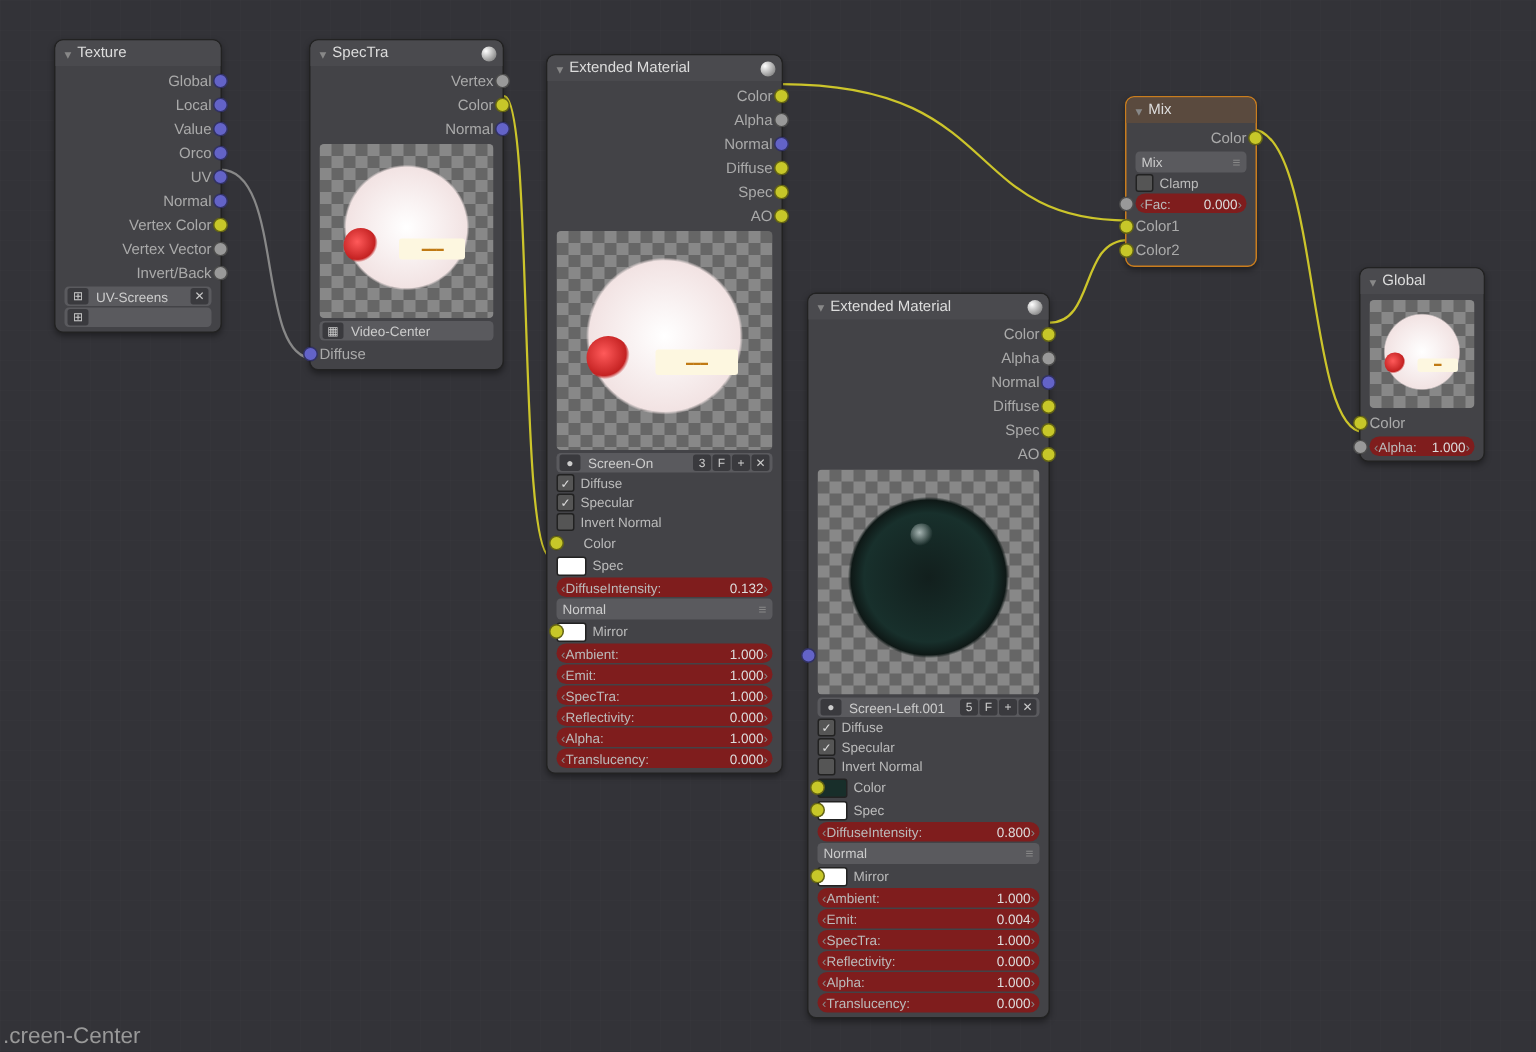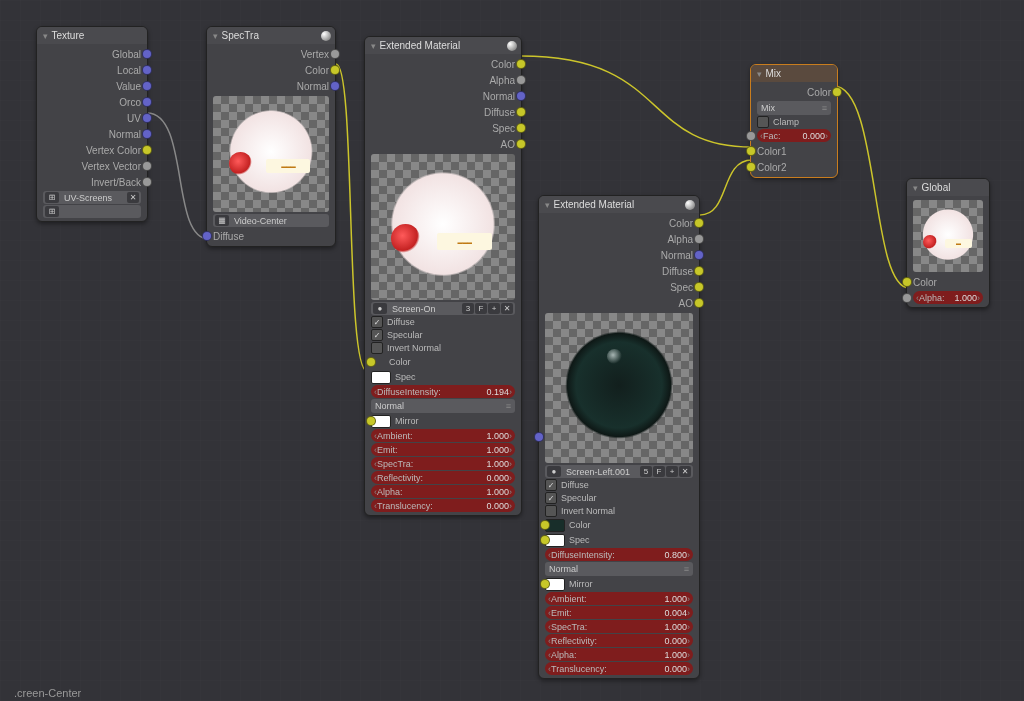--- a/index.html
+++ b/index.html
@@ -36,21 +36,21 @@
   .cb.on::after{content:"✓"}
   .swatchrow{margin:1px 6px;display:flex;align-items:center;gap:4px;font-size:9px;color:#bbb;position:relative;height:14px}
   .swatch{width:18px;height:11px;border-radius:2px;border:1px solid #222}
   .dragfield{margin:1px 6px;background:#7f1d1d;border-radius:8px;display:flex;align-items:center;justify-content:space-between;height:13px;padding:0 6px;font-size:9px;color:#ccc}
   .dragfield::before,.dragfield::after{content:"‹";color:#888;position:absolute}
   .dragfield{position:relative}
   .dragfield::before{left:3px}
   .dragfield::after{content:"›";right:3px}
   .wideselect{margin:1px 6px;background:#5a5a5e;border-radius:3px;height:14px;display:flex;align-items:center;padding:0 4px;font-size:9px;color:#ccc;justify-content:space-between}
   .wideselect::after{content:"≡";font-size:9px;color:#888}
-  .bottom-status{position:absolute;bottom:0;left:12px;color:#999;font-size:11px;padding:2px}
+  .bottom-status{position:absolute;bottom:0;left:0;color:#999;font-size:15px;padding:2px}
   
   .val{color:#ddd}
   .lbl{color:#bbb}
 </style>
 </head>
 <body>
 
 <svg class="wires">
   <path d="M 147 113 C 190 113, 170 239, 209 239" stroke="#888" stroke-width="1.5" fill="none"></path>
   <path d="M 336 64 C 356 64, 345 371, 367 371" stroke="#ccc52b" stroke-width="1.5" fill="none"></path>
@@ -208,21 +208,21 @@
         <span class="sock in s-yellow" style="left:-5px"></span>
         <span style="margin-left:0;display:inline-block;width:14px"></span>
         <span>Color</span>
       </div>
     <div class="swatchrow">
         <span class="swatch" style="background:#fff"></span>
         <span>Spec</span>
       </div>
     <div class="dragfield">
         <span class="lbl">DiffuseIntensity:</span>
-        <span class="val">0.194</span>
+        <span class="val">0.132</span>
       </div>
     <div class="wideselect">
         <span>Normal</span>
       </div>
     <div class="swatchrow">
         <span class="sock in s-yellow" style="left:-5px"></span>
         <span class="swatch" style="background:#fff"></span>
         <span>Mirror</span>
       </div>
     <div class="dragfield">

